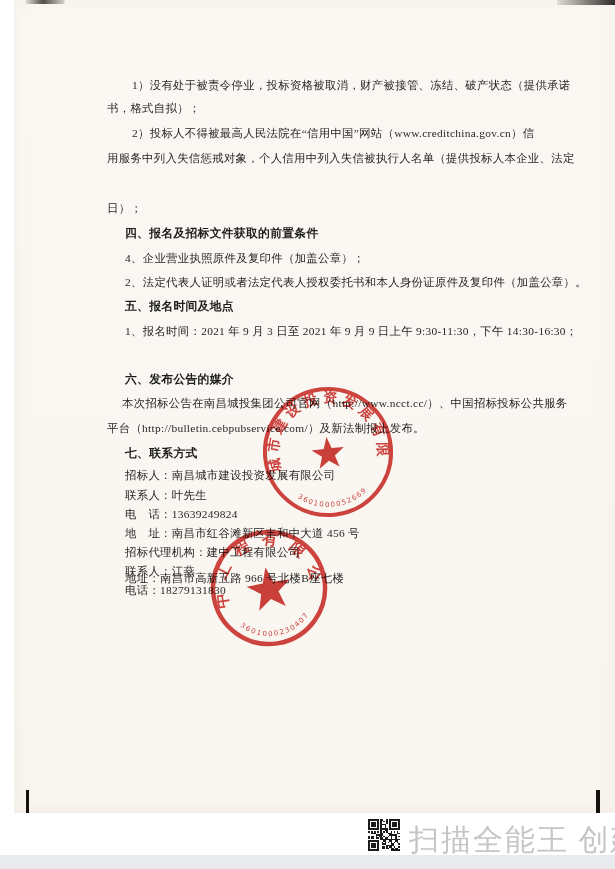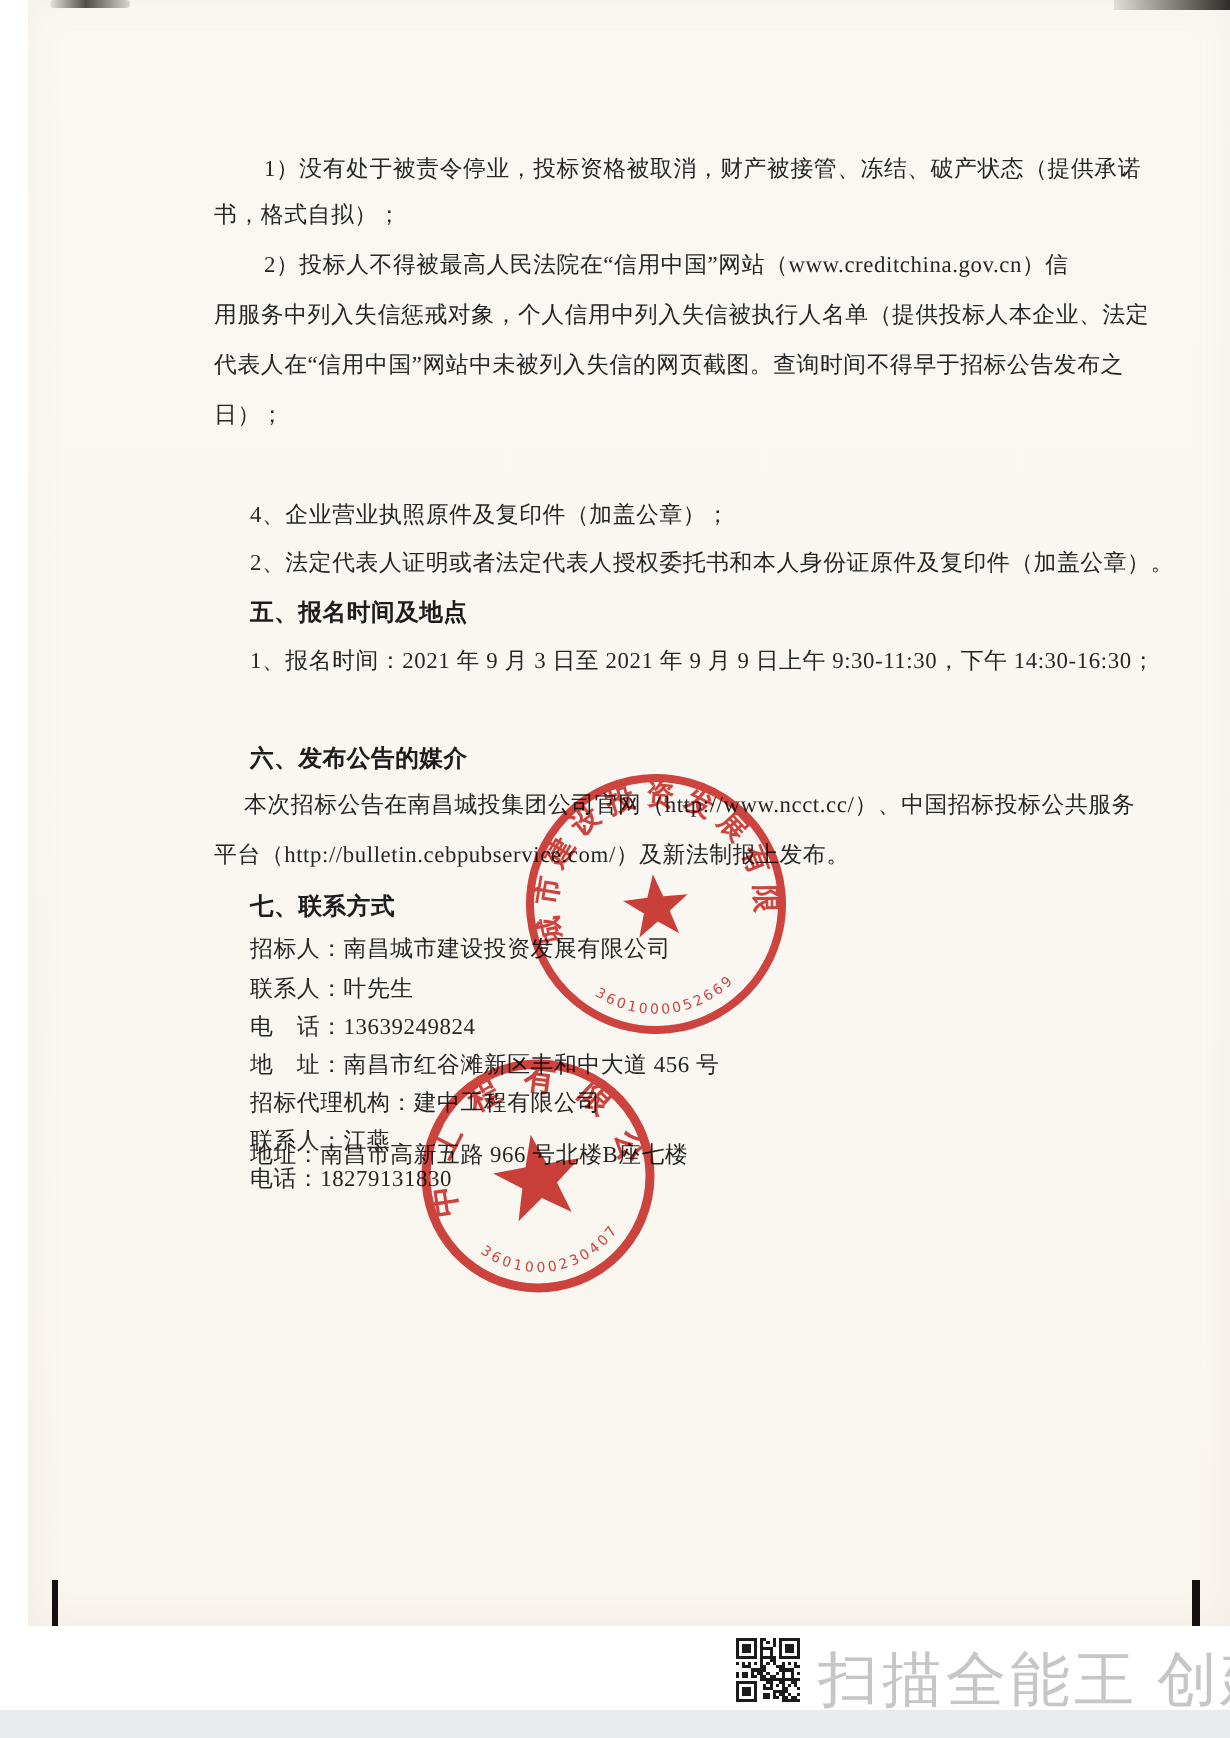--- a/index.html
+++ b/index.html
@@ -55,22 +55,22 @@
 <div class="scan">
 
   <div class="page">
     <div class="smudge-l"></div>
     <div class="smudge-r"></div>
 
     <div class="ln ind" style="top:78px">1）没有处于被责令停业，投标资格被取消，财产被接管、冻结、破产状态（提供承诺</div>
     <div class="ln" style="top:101px">书，格式自拟）；</div>
     <div class="ln ind" style="top:126px">2）投标人不得被最高人民法院在“信用中国”网站（www.creditchina.gov.cn）信</div>
     <div class="ln" style="top:151px">用服务中列入失信惩戒对象，个人信用中列入失信被执行人名单（提供投标人本企业、法定</div>
-    <div class="ln" style="top:176px">代表人在“信用中国”网站中未被列入失信的网页截图。查询时间不得早于招标公告发布之</div>
     <div class="ln" style="top:201px">日）；</div>
+    <div class="ln hdr" style="top:226px">四、报名及招标文件获取的前置条件</div>
     <div class="ln itm" style="top:251px">4、企业营业执照原件及复印件（加盖公章）；</div>
     <div class="ln itm" style="top:275px">2、法定代表人证明或者法定代表人授权委托书和本人身份证原件及复印件（加盖公章）。</div>
     <div class="ln hdr" style="top:299px">五、报名时间及地点</div>
     <div class="ln itm" style="top:324px">1、报名时间：2021 年 9 月 3 日至  2021 年 9 月 9 日上午 9:30-11:30，下午 14:30-16:30；</div>
     <div class="ln hdr" style="top:372px">六、发布公告的媒介</div>
     <div class="ln ind2" style="top:396px">本次招标公告在南昌城投集团公司官网（http://www.ncct.cc/）、中国招标投标公共服务</div>
     <div class="ln" style="top:421px">平台（http://bulletin.cebpubservice.com/）及新法制报上发布。</div>
     <div class="ln hdr" style="top:446px">七、联系方式</div>
     <div class="ln itm" style="top:468px">招标人：南昌城市建设投资发展有限公司</div>
     <div class="ln itm" style="top:488px">联系人：叶先生</div>

